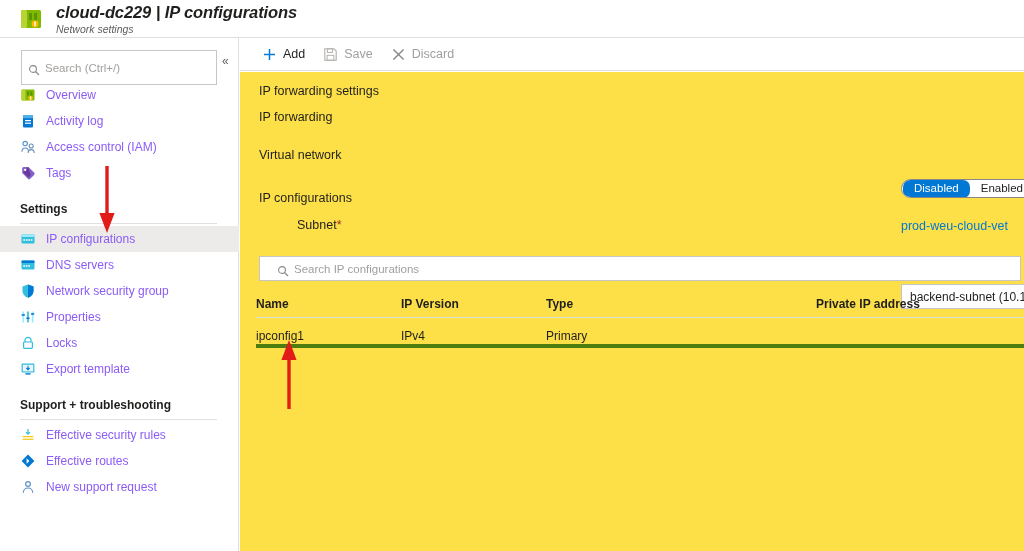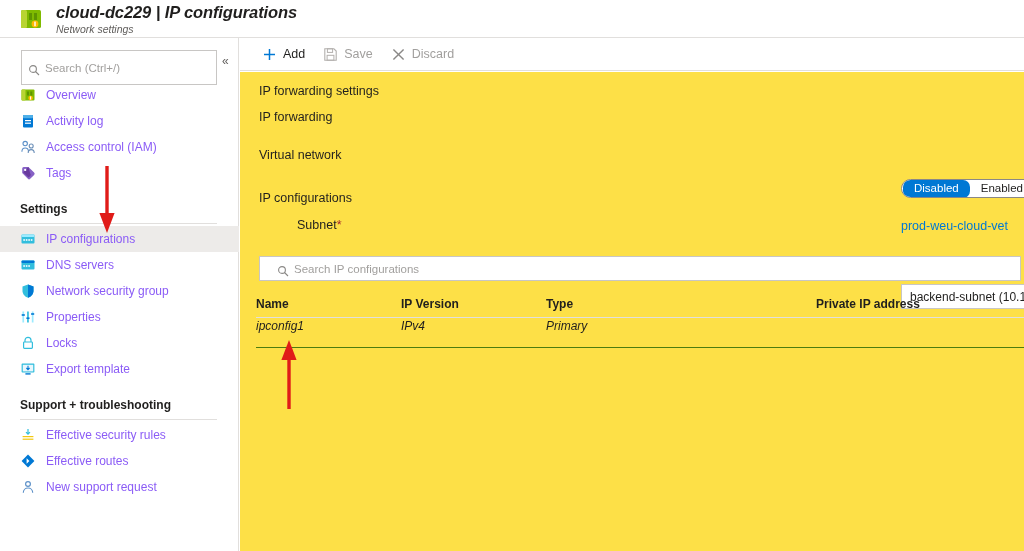--- a/index.html
+++ b/index.html
@@ -161,23 +161,22 @@
   }
   .ipsearch-ph { font-size: 11.5px; color: #a19f9d; white-space: nowrap; }
 
   
   .tbl { position: absolute; left: 16px; top: 218px; width: 768px; }
   .tbl-head {
     display: flex; align-items: center; height: 28px;
     border-bottom: 1px solid #e1dfdd;
   }
   .tbl-row {
-    display: flex; align-items: flex-start; height: 30px;
-    border-bottom: 1px solid #4d7c0f;
-    font-style: italic;
+    display: flex; align-items: flex-end; height: 30px;
+    border-bottom: 4px solid #4d7c0f;
   }
   .th {
     font-size: 12px; font-weight: bold; color: #201f1e;
     white-space: nowrap; line-height: 16px;
   }
   .td {
     font-size: 12px; color: #201f1e;
     white-space: nowrap; line-height: 16px;
   }
   .col0 { width: 145px; flex: 0 0 145px; }

